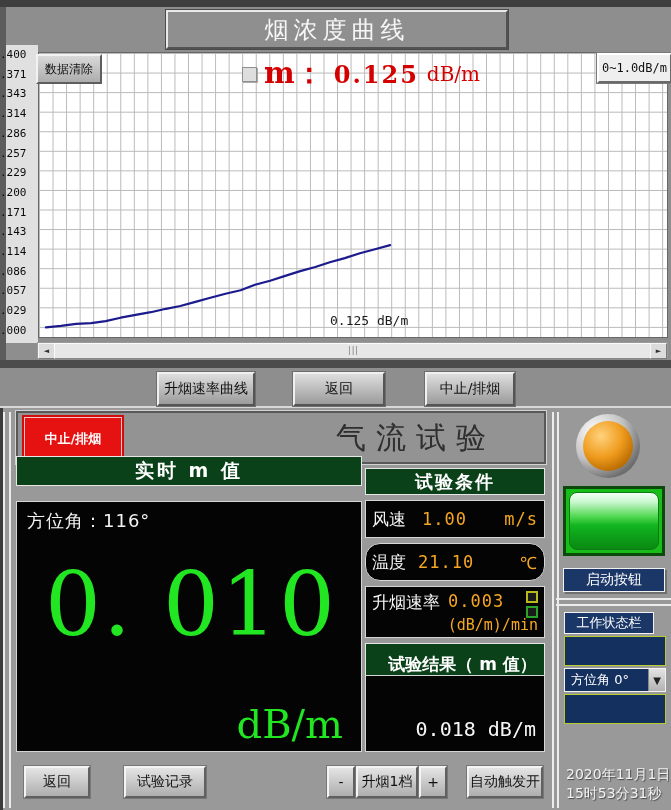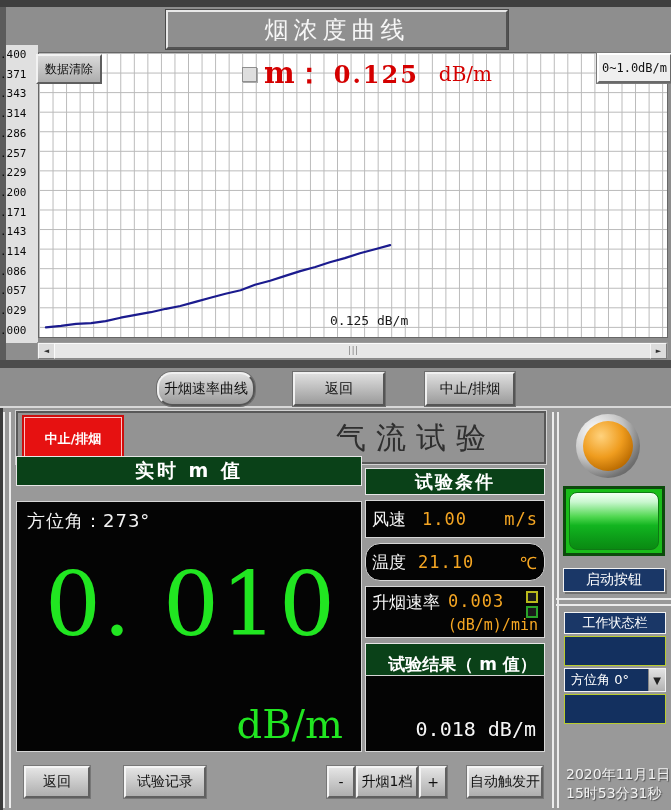--- a/index.html
+++ b/index.html
@@ -26,21 +26,21 @@
     border:2px solid;border-color:#f2f2f2 #5e5e5e #5e5e5e #f2f2f2;color:#111;font-size:12px;
     display:flex;align-items:center;justify-content:center;}
   .range-btn{left:597px;top:53px;width:71px;height:26px;background:#efefef;
     border:2px solid;border-color:#fff #6a6a6a #6a6a6a #fff;box-shadow:0 0 0 1px #7a7a7a;
     color:#111;font-size:12px;font-family:"DejaVu Sans Mono",monospace;
     display:flex;align-items:center;justify-content:center;}
   .m-label{left:242px;top:57px;height:34px;display:flex;align-items:center;color:#d40000;
     font-family:"DejaVu Serif","Liberation Serif",serif;}
   .m-square{width:13px;height:13px;background:#dedede;border:1px solid #8f8f8f;margin-right:7px;box-shadow:1px 1px 0 #aaa;}
   .m-prefix{font-size:29px;font-weight:bold;margin-right:10px;}
-  .m-value{font-size:24px;font-weight:bold;letter-spacing:2px;margin-right:20px;}
+  .m-value{font-size:24px;font-weight:bold;letter-spacing:2px;margin-right:8px;}
   .m-unit{font-size:20px;}
   .annotation{left:330px;top:313px;font-family:"DejaVu Sans Mono",monospace;font-size:13px;color:#1a1a1a;}
 
   .hscroll{left:37px;top:342px;width:631px;height:16px;background:#c7c7c7;border:1px solid #9a9a9a;box-sizing:border-box;}
   .scroll-arrow{position:absolute;top:0;width:15px;height:14px;background:#dcdcdc;
     border:1px solid;border-color:#f5f5f5 #7c7c7c #7c7c7c #f5f5f5;
     display:flex;align-items:center;justify-content:center;font-size:7px;color:#333;}
   .scroll-thumb{position:absolute;left:16px;top:0;width:597px;height:14px;background:#e7e7e7;
     border:1px solid;border-color:#fbfbfb #8a8a8a #8a8a8a #fbfbfb;
     display:flex;align-items:center;justify-content:center;}
@@ -100,21 +100,21 @@
   .g-outer{left:563px;top:486px;width:102px;height:70px;background:#0b4a0b;padding:3px;box-sizing:border-box;}
   .g-ring{width:100%;height:100%;background:#19bd19;padding:3px;box-sizing:border-box;}
   .g-face{width:100%;height:100%;border-radius:8px;box-sizing:border-box;
     background:linear-gradient(180deg,#f3fff5 0%,#c9f7cf 16%,#52d852 42%,#12b520 58%,#0c9b18 82%,#0a8a12 100%);
     border:1px solid #0e7a14;}
   .navy-bar{background:#1a3767;border:1px solid #f2f2f2;color:#fff;display:flex;align-items:center;justify-content:center;box-sizing:border-box;}
   .start-label{left:563px;top:568px;width:102px;height:24px;font-size:14px;box-shadow:2px 2px 0 #6f6f6f;}
   .col-div{left:556px;top:598px;width:115px;height:8px;}
   .col-div div{height:2px;background:#ececec;}
   .col-div div:last-child{margin-top:4px;}
-  .status-label{left:564px;top:612px;width:102px;height:22px;font-size:13px;}
+  .status-label{left:564px;top:612px;width:90px;height:22px;font-size:13px;}
   .navy-box{background:#13305f;border:1px solid #b9cc2e;box-sizing:border-box;position:absolute;}
   .box1{left:564px;top:636px;width:102px;height:30px;}
   .box2{left:564px;top:694px;width:102px;height:30px;}
   .combo{left:564px;top:668px;width:102px;height:24px;background:#13305f;border:1px solid #f2f2f2;
     box-sizing:border-box;display:flex;align-items:center;}
   .combo-text{color:#fff;font-size:13px;padding-left:6px;flex:1;}
   .combo-arrow{width:17px;height:100%;background:linear-gradient(#e3e3e3,#b2b2b2);border-left:1px solid #888;
     display:flex;align-items:center;justify-content:center;font-size:10px;color:#222;box-sizing:border-box;}
   .datetime{left:560px;top:765px;width:110px;color:#f2f2f2;font-size:14px;line-height:19px;
     text-shadow:1px 1px 1px #4a4a4a;padding-left:6px;}
@@ -171,38 +171,38 @@
     <div class="scroll-thumb">
       <span class="grip">|||</span>
     </div>
     <div class="scroll-arrow" style="right:0;">►</div>
   </div>
 
   <div class="abs mid-divider"></div>
   <div class="abs mid-band"></div>
   <div class="abs panel-top-line"></div>
 
-  <div class="abs mid-btn" style="left:157px;width:94px;border-radius:15px;">升烟速率曲线</div>
+  <div class="abs mid-btn" style="left:157px;width:94px;">升烟速率曲线</div>
   <div class="abs mid-btn" style="left:293px;width:88px;">返回</div>
   <div class="abs mid-btn" style="left:425px;width:86px;">中止/排烟</div>
 
   <div class="abs bottom-bg"></div>
   <div class="abs edge-dark"></div>
   <div class="abs vline" style="left:3px;"></div>
   <div class="abs vline" style="left:9px;"></div>
   <div class="abs vline" style="left:552px;"></div>
   <div class="abs vline" style="left:557px;"></div>
 
   <div class="abs flow-header"></div>
   <div class="abs abort-btn">中止/排烟</div>
   <div class="abs flow-title">气流试验</div>
 
   <div class="abs green-hdr rt-header">实时 m 值</div>
   <div class="abs black-box rt-body">
-    <div class="azimuth">方位角：273°</div>
+    <div class="azimuth">方位角：116°</div>
     <div class="big-value">0. 010</div>
     <div class="big-unit">dB/m</div>
   </div>
 
   <div class="abs green-hdr cond-header">试验条件</div>
 
   <div class="cond-row black-box" style="top:500px;height:38px;">
     <span class="cond-label">风速</span>
     <span class="cond-val" style="margin-left:16px;">1.00</span>
     <span class="cond-val" style="margin-left:auto;">m/s</span>

